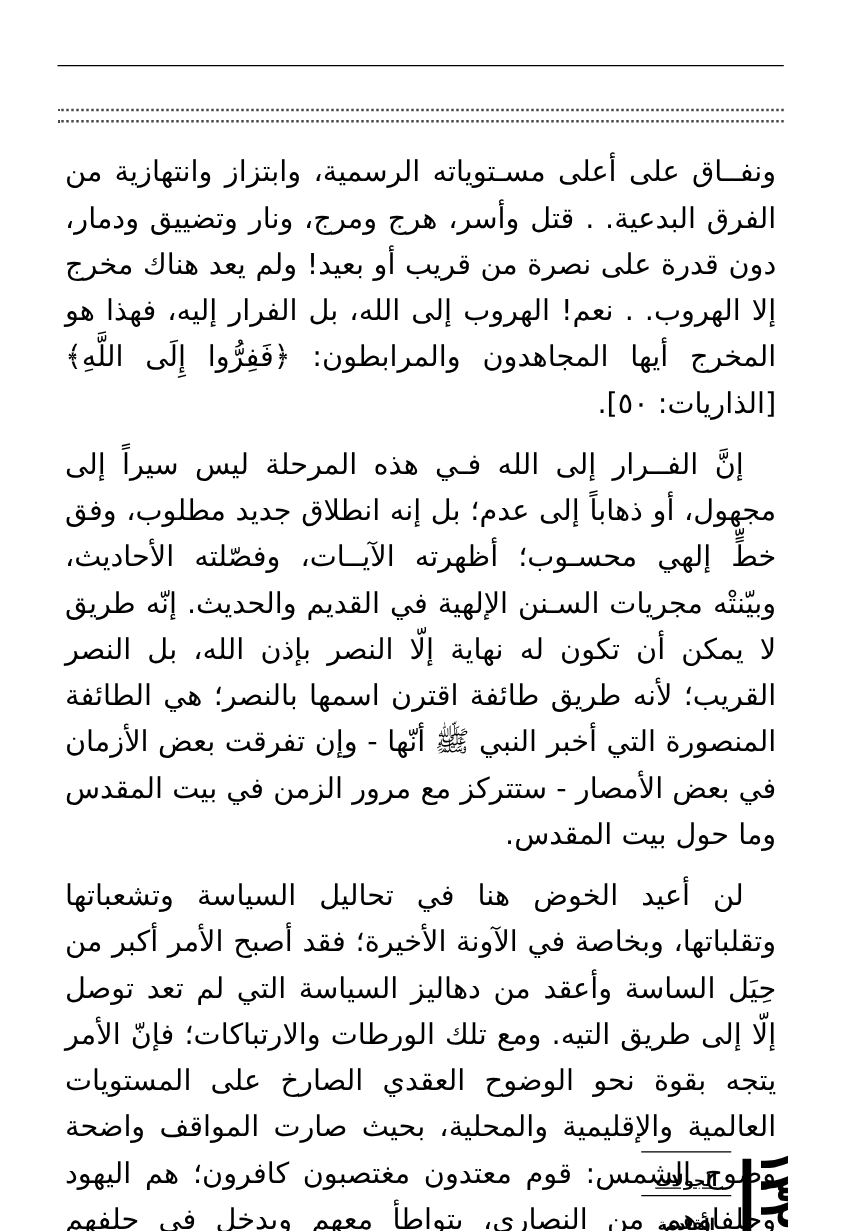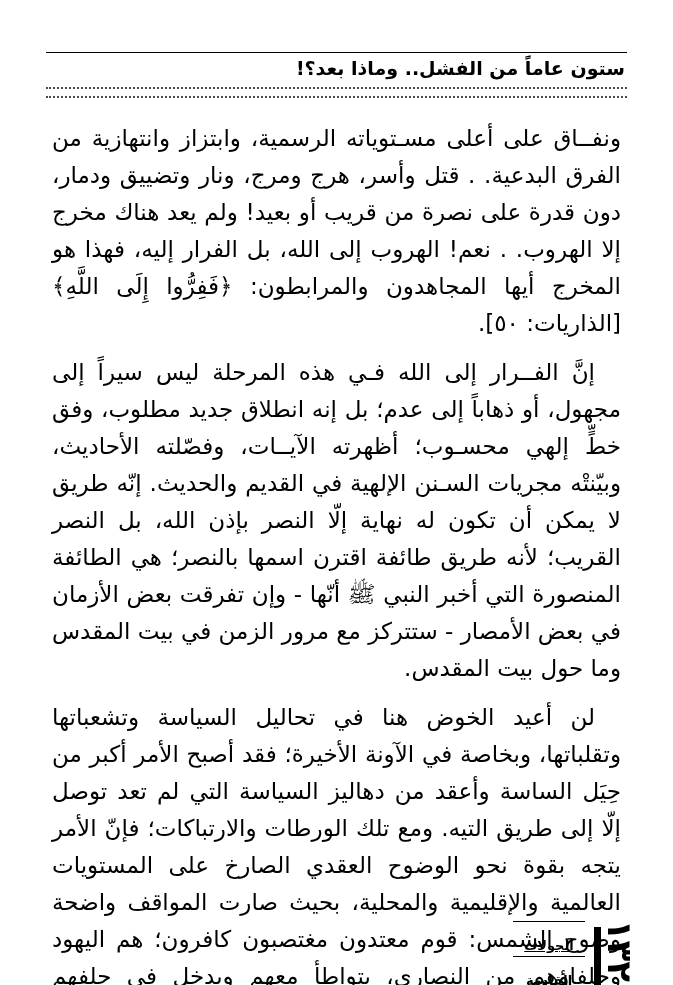--- a/index.html
+++ b/index.html
@@ -66,21 +66,20 @@
     transform:rotate(90deg);
     transform-origin:center;
   }
 </style>
 </head>
 <body>
 
 <div class="page">
 
   <div class="top-rule"></div>
-  <h1 class="chapter-title">ستون عاماً من الفشل.. وماذا بعد؟!</h1>
   <div class="dotted-rule r1"></div>
   <div class="dotted-rule r2"></div>
 
   <main class="content">
     <p class="para no-indent">ونفــاق على أعلى مسـتوياته الرسمية، وابتزاز وانتهازية من الفرق البدعية. . قتل وأسر، هرج ومرج، ونار وتضييق ودمار، دون قدرة على نصرة من قريب أو بعيد! ولم يعد هناك مخرج إلا الهروب. . نعم! الهروب إلى الله، بل الفرار إليه، فهذا هو المخرج أيها المجاهدون والمرابطون: ﴿فَفِرُّوا إِلَى اللَّهِ﴾ [الذاريات: ٥٠].</p>
     <p class="para">إنَّ الفــرار إلى الله فـي هذه المرحلة ليس سيراً إلى مجهول، أو ذهاباً إلى عدم؛ بل إنه انطلاق جديد مطلوب، وفق خطٍّ إلهي محسـوب؛ أظهرته الآيــات، وفصّلته الأحاديث، وبيّنتْه مجريات السـنن الإلهية في القديم والحديث. إنّه طريق لا يمكن أن تكون له نهاية إلّا النصر بإذن الله، بل النصر القريب؛ لأنه طريق طائفة اقترن اسمها بالنصر؛ هي الطائفة المنصورة التي أخبر النبي ﷺ أنّها - وإن تفرقت بعض الأزمان في بعض الأمصار - ستتركز مع مرور الزمن في بيت المقدس وما حول بيت المقدس.</p>
     <p class="para">لن أعيد الخوض هنا في تحاليل السياسة وتشعباتها وتقلباتها، وبخاصة في الآونة الأخيرة؛ فقد أصبح الأمر أكبر من حِيَل الساسة وأعقد من دهاليز السياسة التي لم تعد توصل إلّا إلى طريق التيه. ومع تلك الورطات والارتباكات؛ فإنّ الأمر يتجه بقوة نحو الوضوح العقدي الصارخ على المستويات العالمية والإقليمية والمحلية، بحيث صارت المواقف واضحة وضوح الشمس: قوم معتدون مغتصبون كافرون؛ هم اليهود وحلفاؤهم من النصارى، يتواطأ معهم ويدخل في حلفهم ظاهراً أو باطناً أقوام زائغون منافقون، في خطة فساد وعناد، تهدف في النهاية إلى إسكات صوت الإسلام في فلسطين، ولكن. . هيهات!</p>
   </main>
 
   <div class="footer-label">

